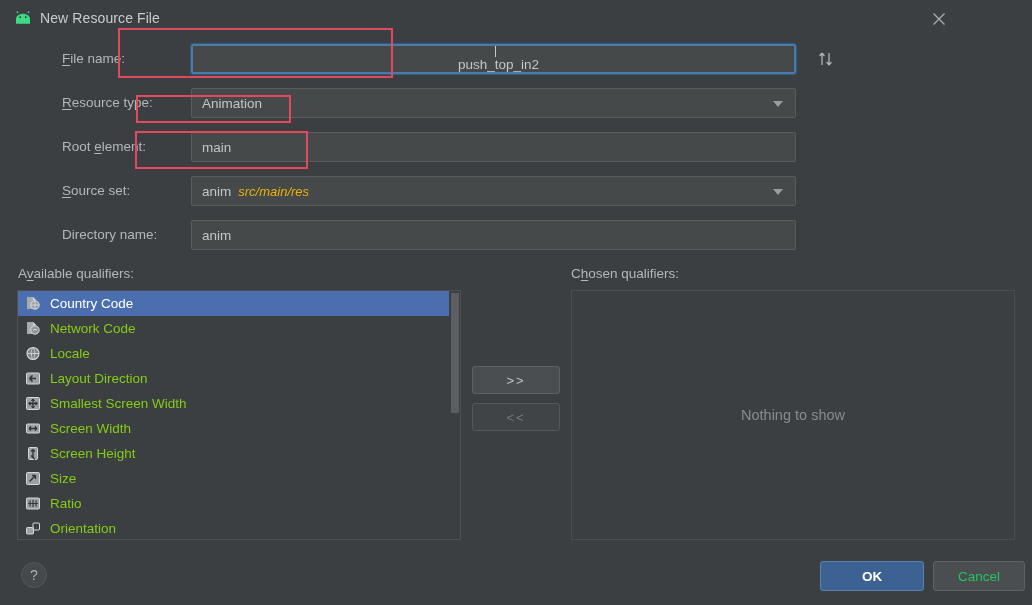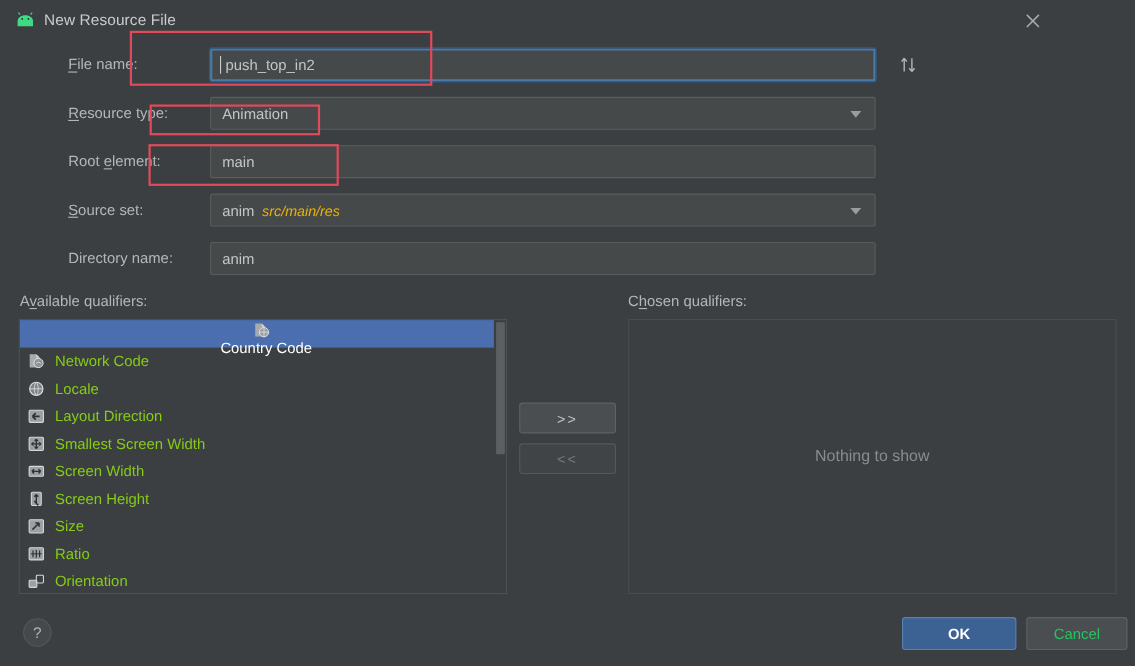--- a/index.html
+++ b/index.html
@@ -63,20 +63,21 @@
     font-size: 13.5px;
     display: flex; align-items: center;
     padding-left: 10px;
     overflow: hidden;
     white-space: nowrap;
   }
   .field.focused {
     background: #45494a;
     border: 2px solid #4a7ba8;
     outline: 1px solid #2f5b86;
+    flex-direction: column;
   }
 
   .caret {
     display: inline-block;
     width: 1px; height: 16px;
     background: #c9cccd;
     margin-right: 1px;
     position: relative; left: -3px;
   }
 
@@ -119,21 +120,20 @@
     height: 25px;
     display: flex; align-items: center;
     padding-left: 6px;
     color: #84cc16;
     font-size: 13.5px;
     white-space: nowrap;
   }
   .list-item.selected {
     background: #4b6eaf;
     color: #ffffff;
-    flex-direction: column;
   }
   .list-item .ic {
     width: 18px; height: 16px;
     margin-right: 8px;
     flex: 0 0 18px;
     display: flex; align-items: center; justify-content: center;
   }
   .list-item .ic svg { display: block; }
 
   .scrollbar {

